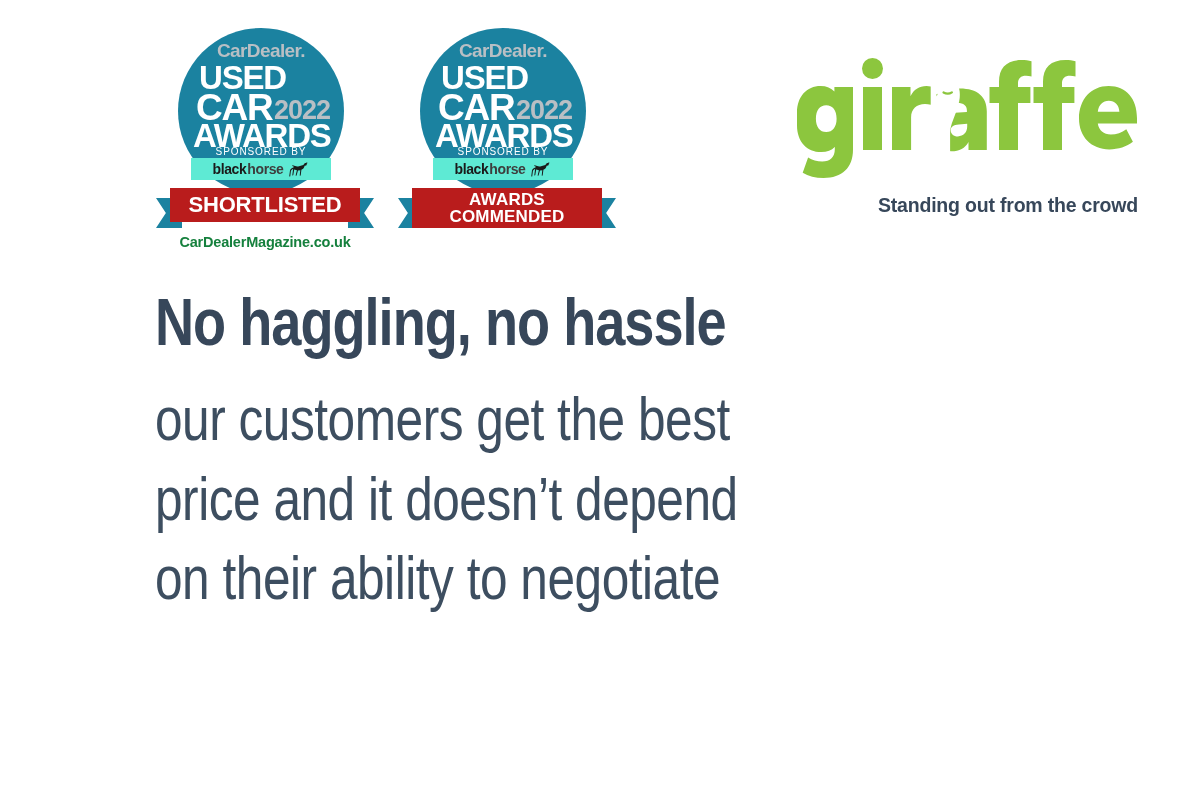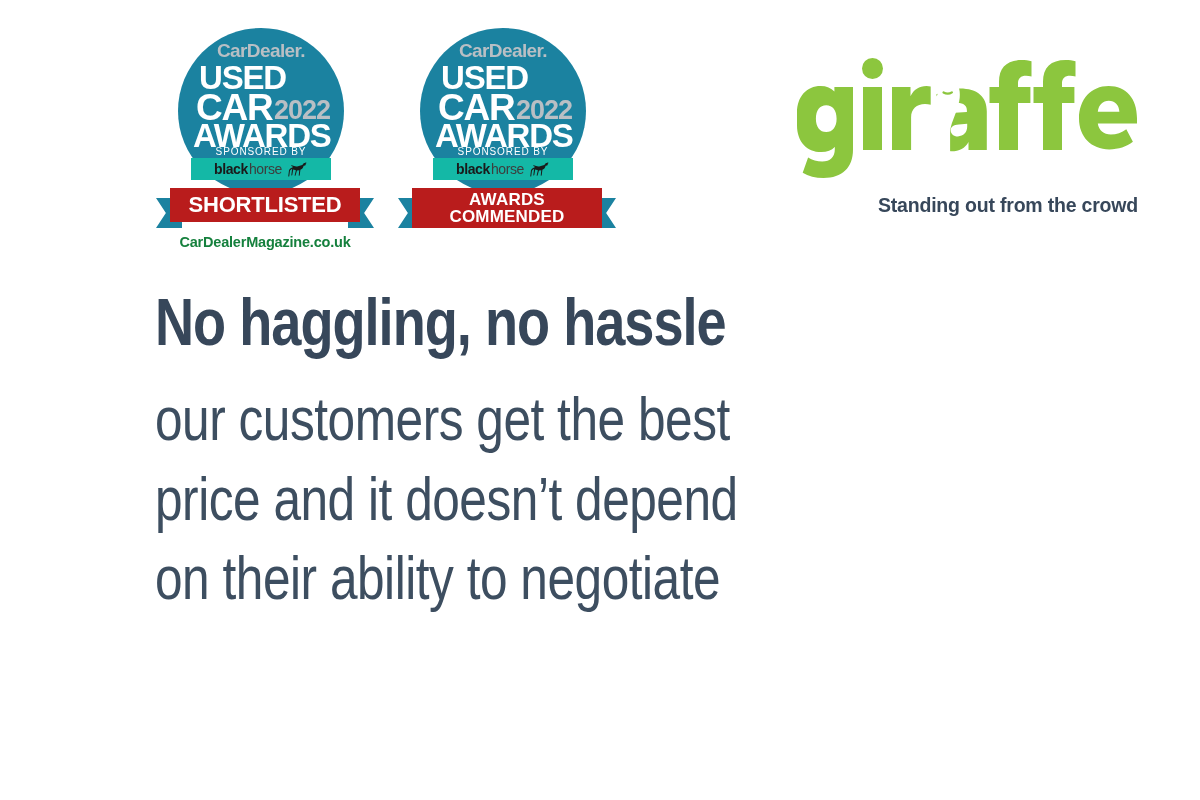--- a/index.html
+++ b/index.html
@@ -103,35 +103,35 @@
     font-weight: normal;
     color: #ffffff;
     letter-spacing: 0.9px;
   }
   .badge-sponsor-box {
     position: absolute;
     left: 13px;
     top: 130px;
     width: 140px;
     height: 22px;
-    background: #14b8a6;
+    background: #5eead4;
     display: flex;
     align-items: center;
     justify-content: center;
     gap: 4px;
   }
   .bh-black {
     font-size: 14px;
     font-weight: bold;
     color: #1a1a1a;
     letter-spacing: -0.4px;
   }
   .bh-horse-word {
     font-size: 14px;
-    font-weight: normal;
+    font-weight: bold;
     color: #3d3d3d;
     letter-spacing: -0.4px;
     margin-left: -3px;
   }
   .horse-mark { width: 22px; height: 15px; display: block; }
 
   
   .badge-ribbon {
     position: absolute;
     top: 160px;

